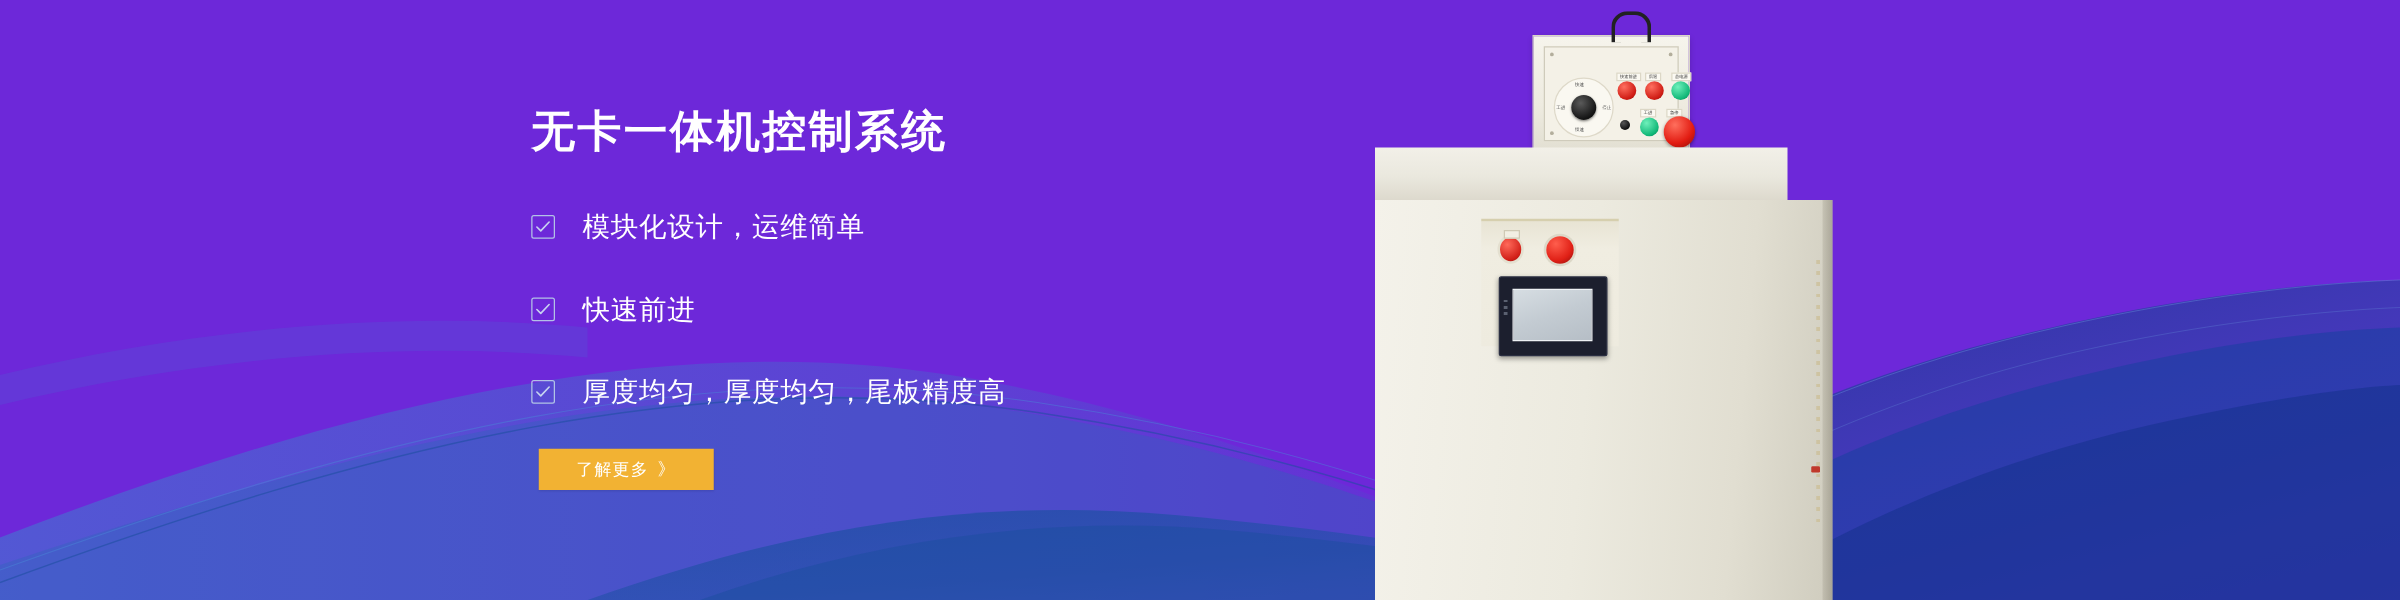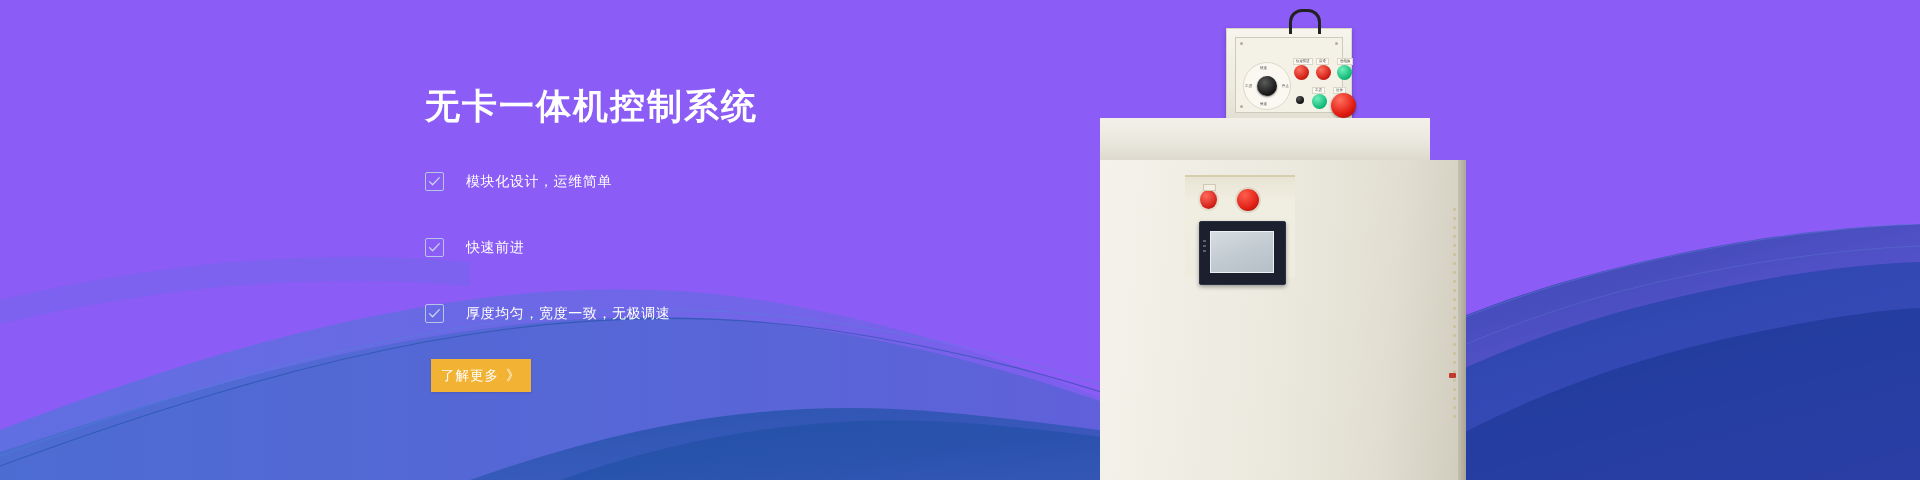--- a/index.html
+++ b/index.html
@@ -3,21 +3,21 @@
 <meta charset="utf-8">
 <style>
   html,body{margin:0;padding:0;}
   body{
     width:1920px;height:480px;overflow:hidden;
     font-family:"Liberation Sans","DejaVu Sans",sans-serif;
     background:#2a68b8;
   }
   #banner{
     position:relative;width:1920px;height:480px;overflow:hidden;
-    background:#8b5cf6;
+    background:#6d28d9;
   }
   
   .bg-waves{position:absolute;inset:0;width:1920px;height:480px;}
   
   .hero-text{
     position:absolute;left:425px;top:88px;width:560px;
     color:#ffffff;
   }
   .hero-title{
     font-size:35px;line-height:1;letter-spacing:2px;
@@ -31,27 +31,27 @@
   }
   .fi-spacer{height:33px;}
   .check-icon{
     width:17px;height:17px;flex:0 0 17px;
     border:1px solid #b9cfe8;border-radius:2px;
     display:block;margin-right:22px;position:relative;
     opacity:.92;
   }
   .check-icon svg{position:absolute;left:2px;top:2px;}
   .feature-label{
-    font-size:14px;color:#ffffff;letter-spacing:.6px;
+    font-size:22px;color:#ffffff;letter-spacing:.6px;
     white-space:nowrap;font-weight:400;
   }
   .cta-button{
     display:inline-flex;align-items:center;justify-content:center;
     margin-top:29px;margin-left:6px;
-    width:100px;height:33px;
+    width:140px;height:33px;
     background:#f2b233;color:#ffffff;
     font-size:13.5px;letter-spacing:1px;
     border:0;cursor:pointer;
     box-shadow:0 1px 2px rgba(0,0,0,.12);
   }
   .cta-button .cta-label{margin-right:7px;}
   .cta-button .cta-chev{font-size:14px;opacity:.95;}
 
   
   .machine{
@@ -226,21 +226,21 @@
       </li>
 
       <li class="fi-spacer"></li>
 
       <li class="feature-item">
         <span class="check-icon">
           <svg width="13" height="13" viewBox="0 0 13 13">
             <path d="M1.5 6.6 L4.6 9.7 L11.3 2.6" fill="none" stroke="#cfe0f2" stroke-width="1.3" stroke-linecap="round" stroke-linejoin="round"></path>
           </svg>
         </span>
-        <span class="feature-label">厚度均匀，宽度一致，无极调速</span>
+        <span class="feature-label">厚度均匀，厚度均匀，尾板精度高</span>
       </li>
 
     </ul>
 
     <button class="cta-button">
       <span class="cta-label">了解更多</span>
       <span class="cta-chev">》</span>
     </button>
 
   </div>

